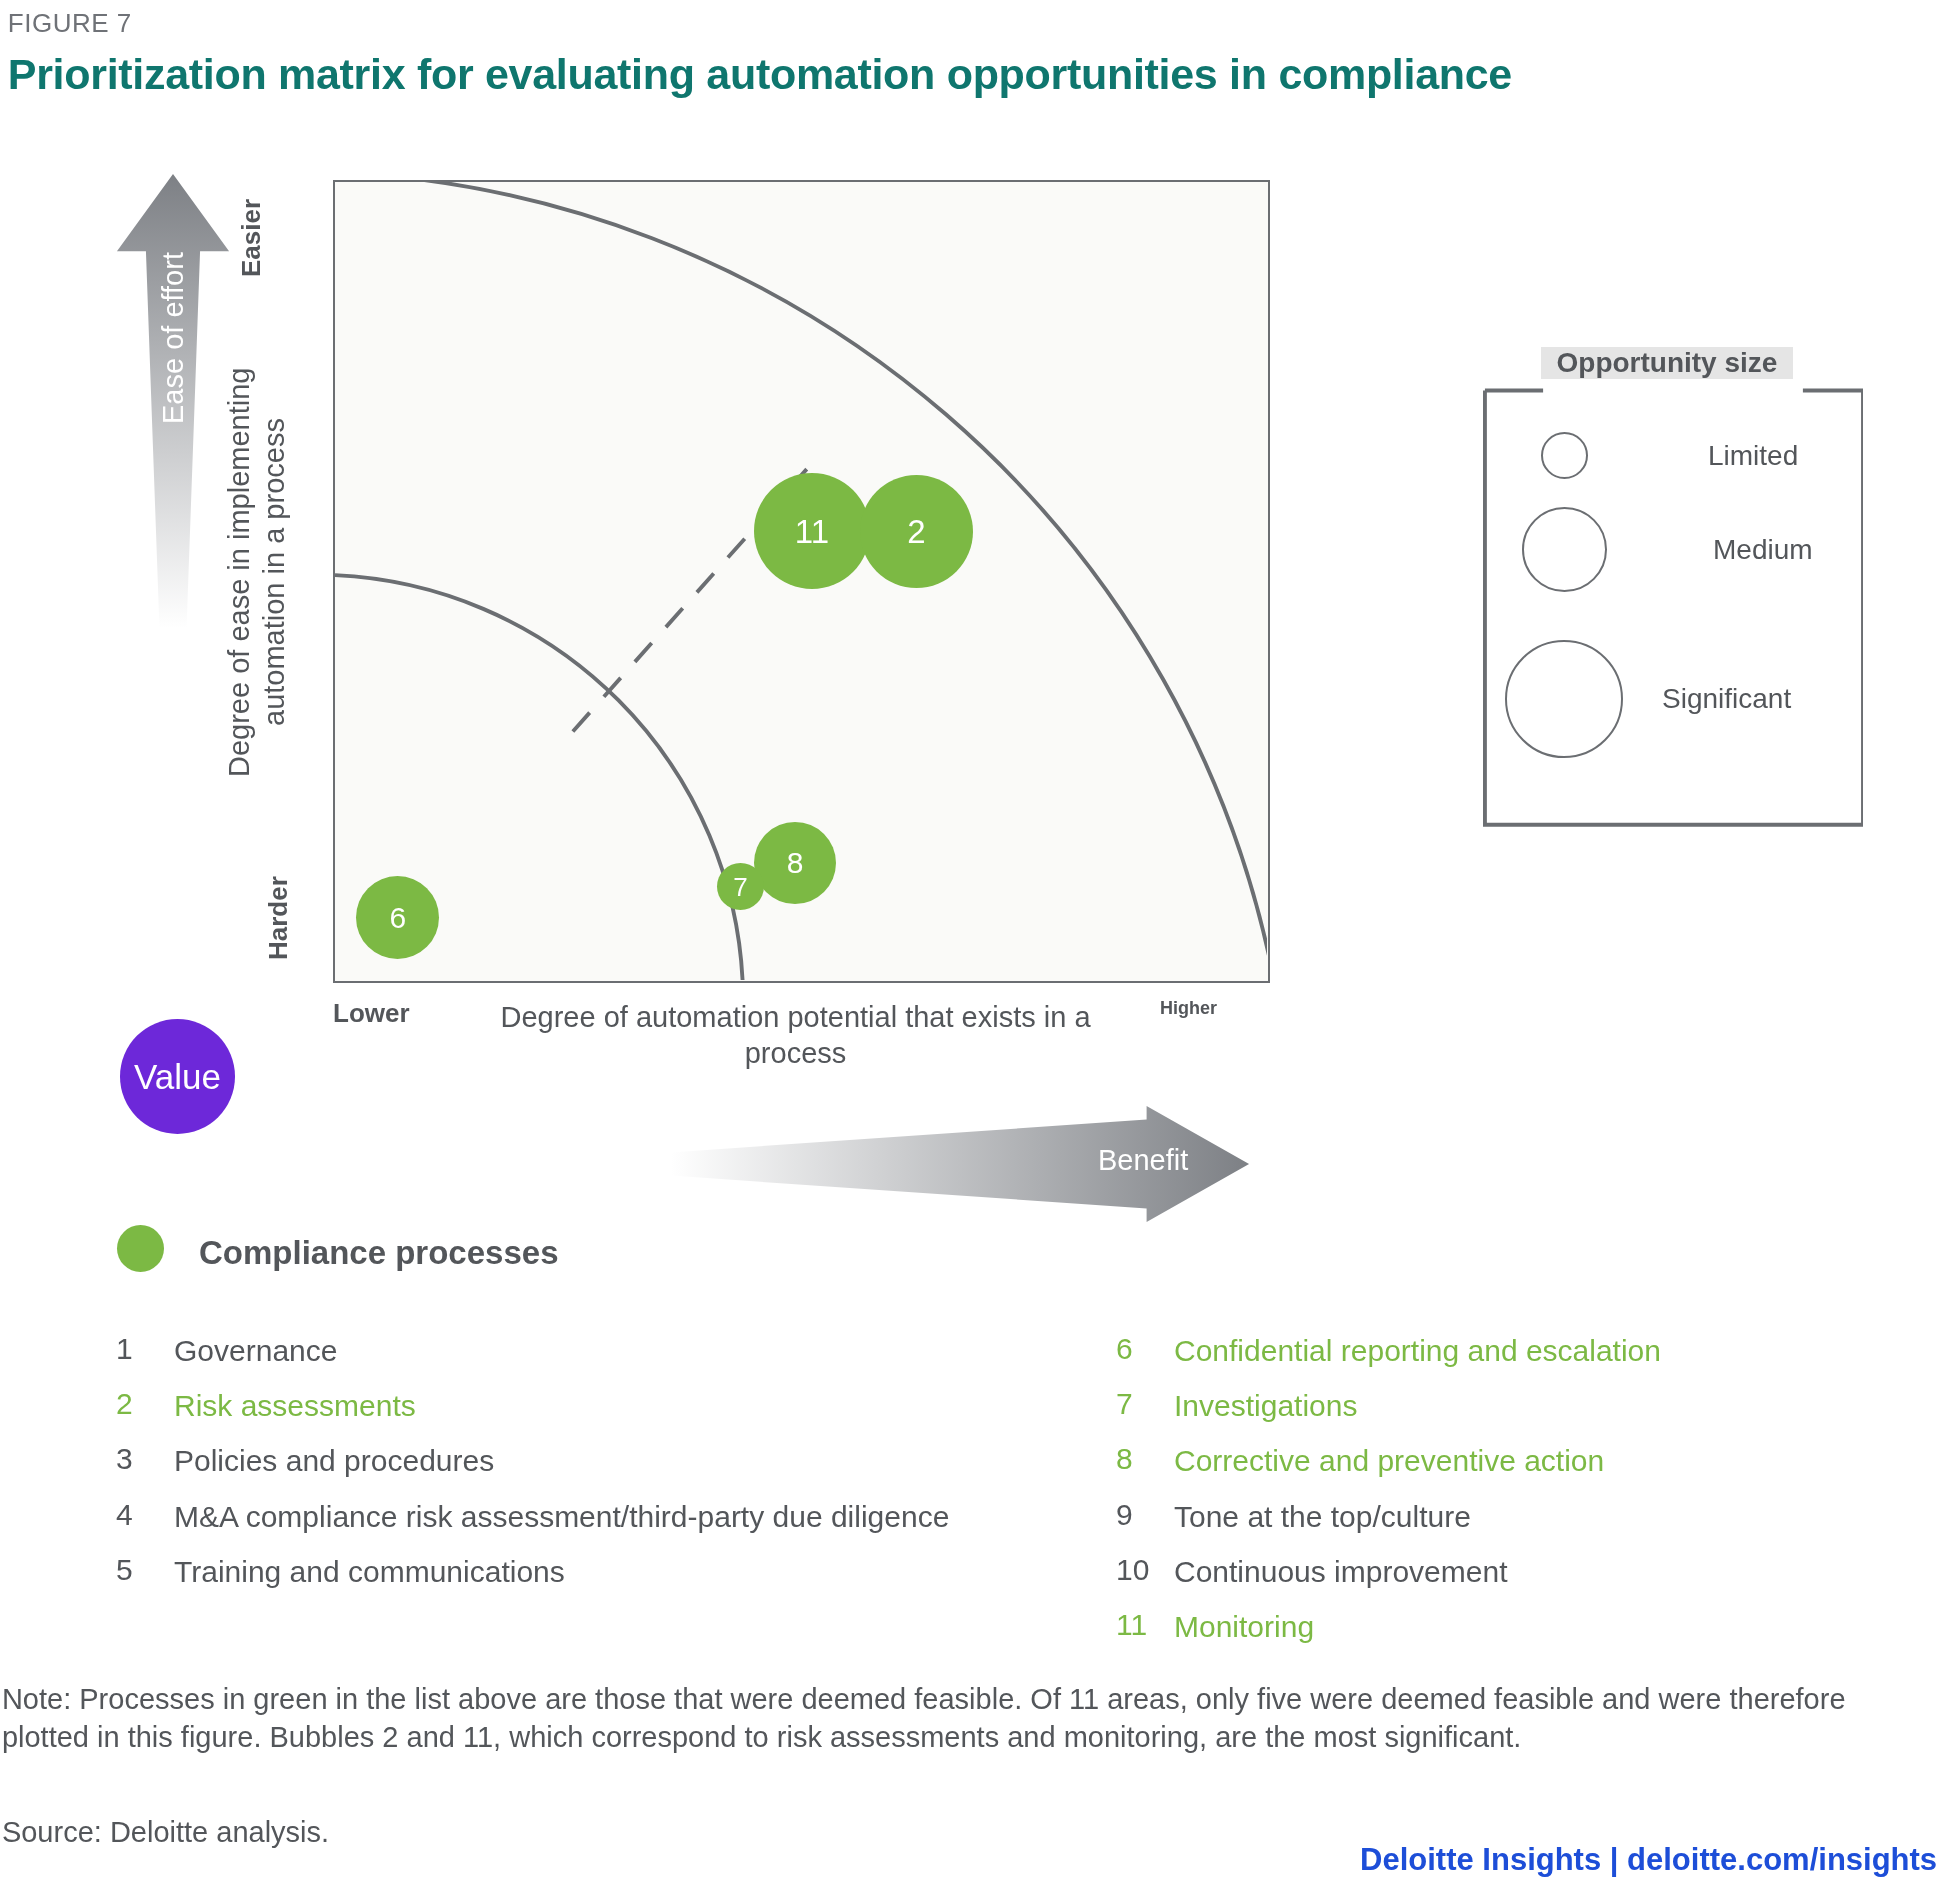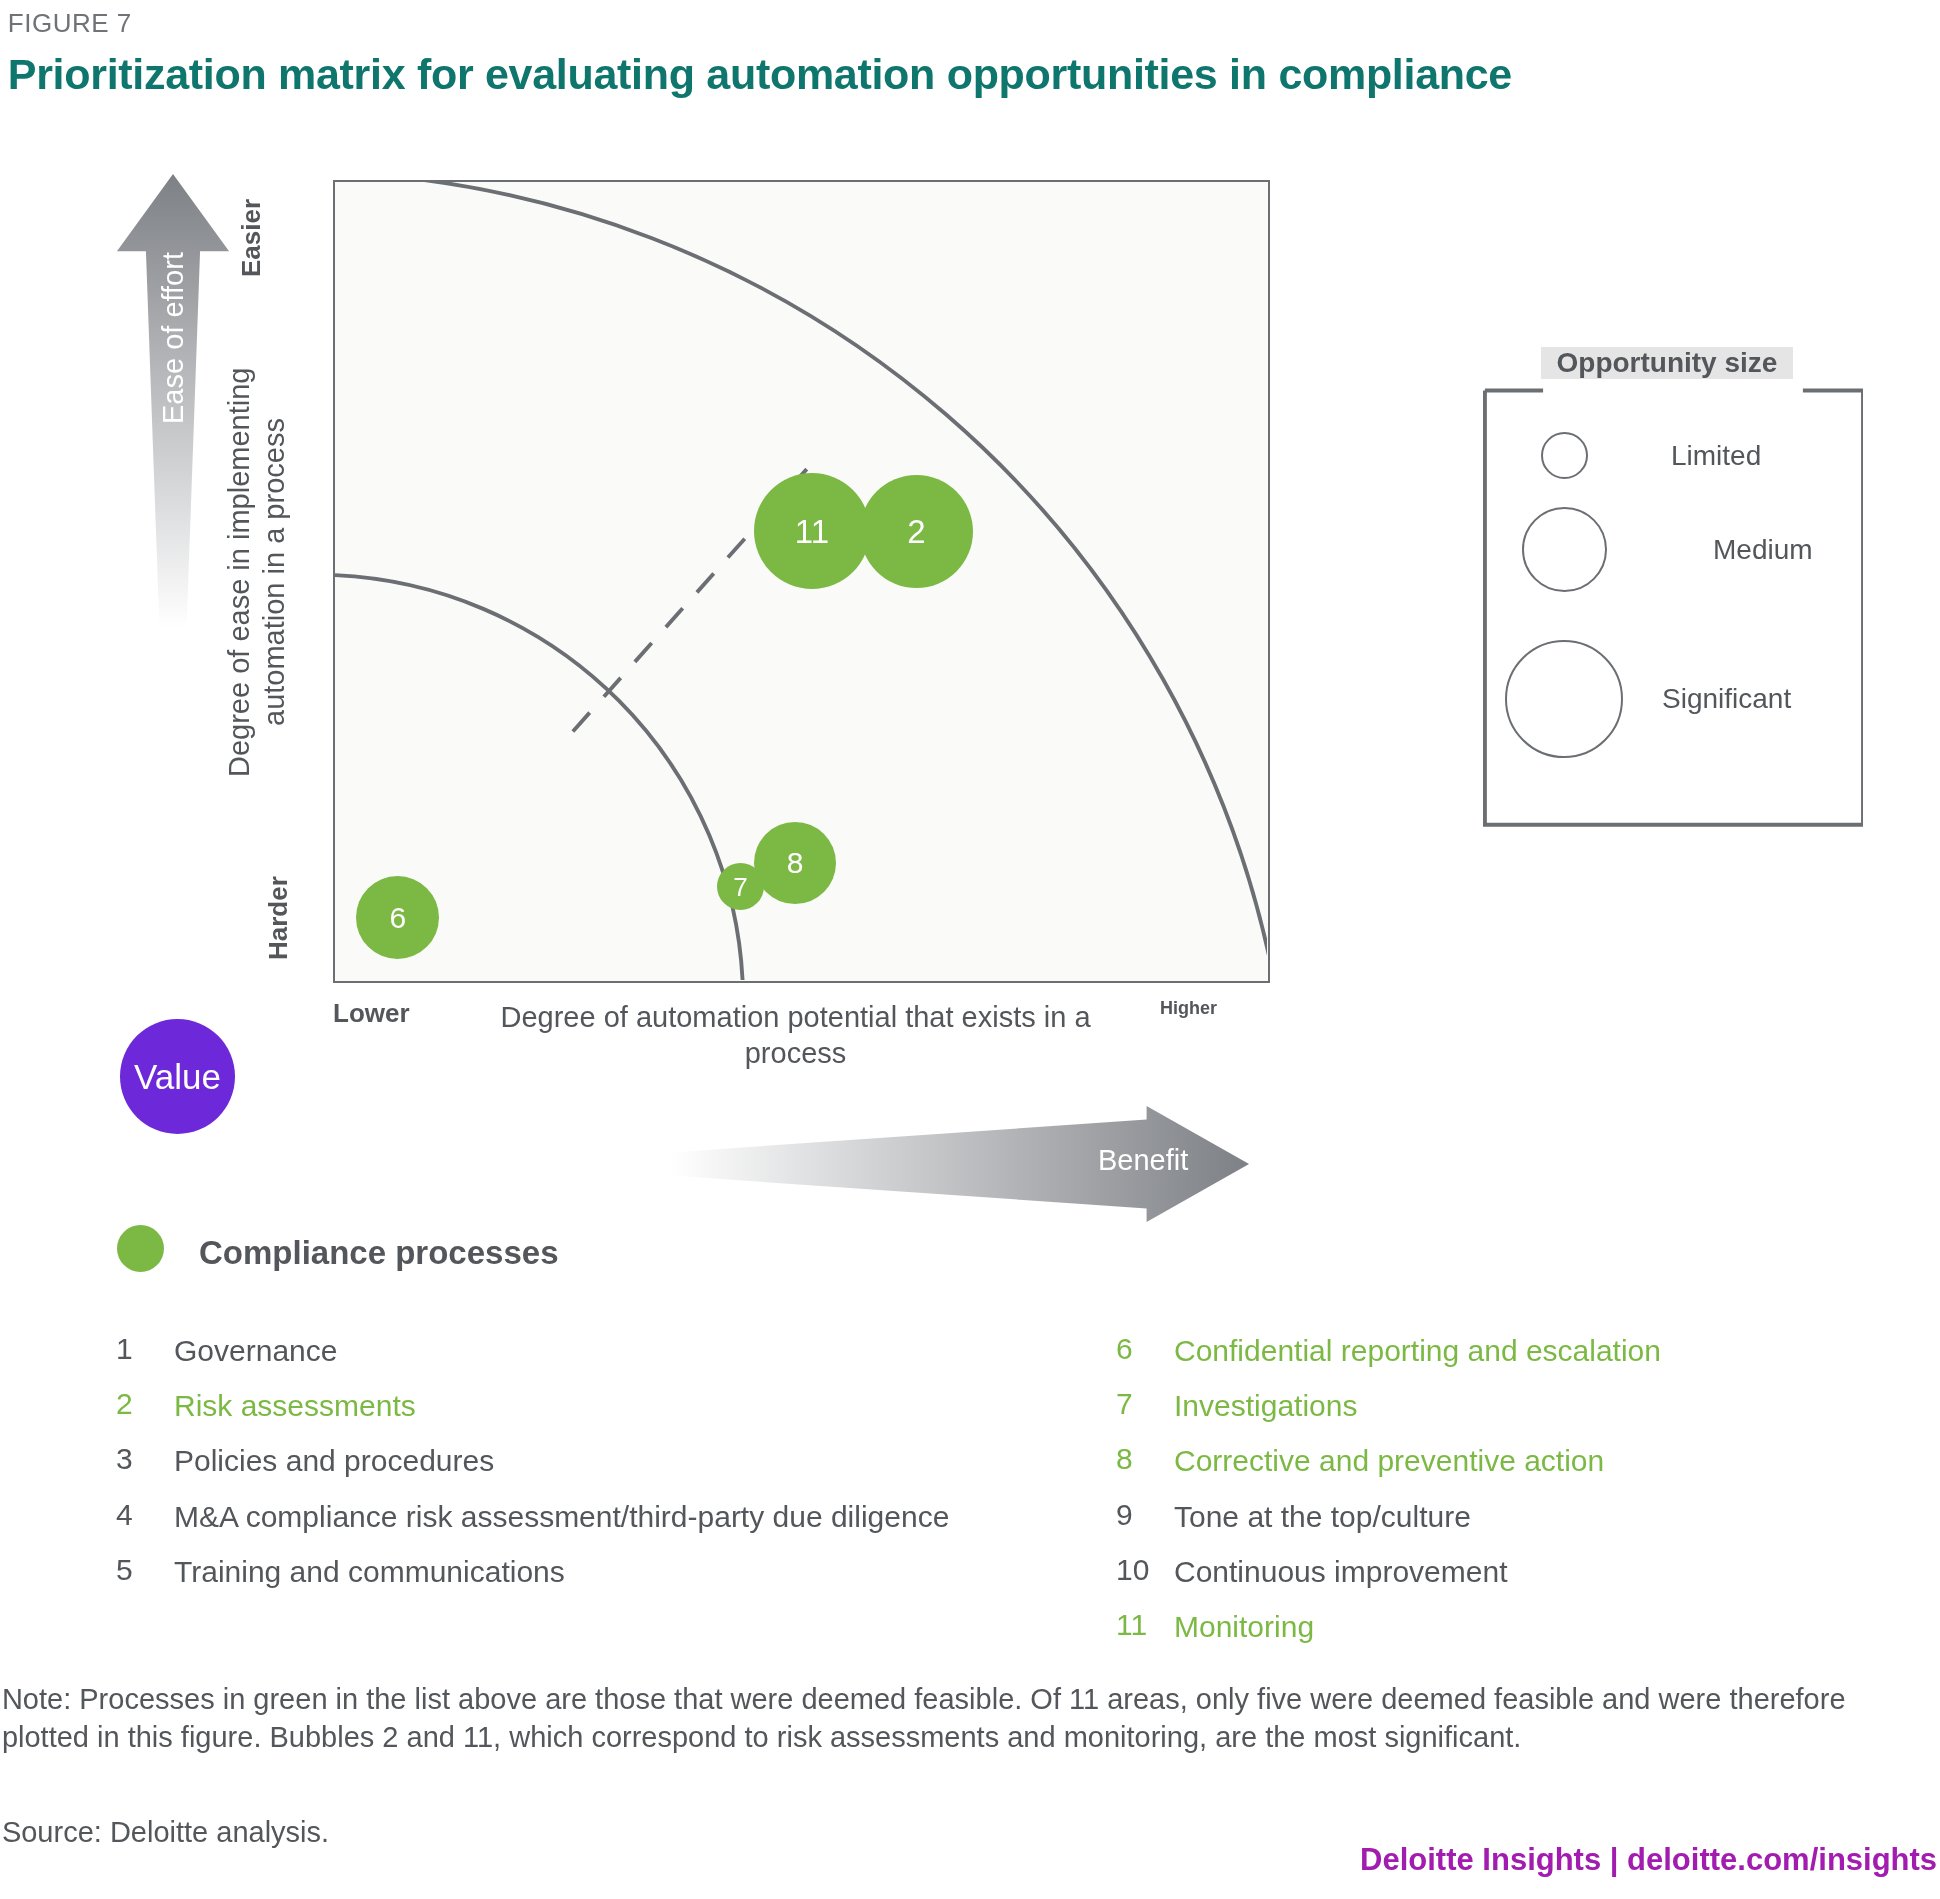--- a/index.html
+++ b/index.html
@@ -108,21 +108,21 @@
   .op-title {
     position: absolute; left: 1541px; top: 347px;
     background: #e5e5e5; padding: 0 15.5px;
     font-size: 28px; font-weight: 700; color: #53565a;
   }
   .op-row { position: absolute; display: flex; align-items: center; }
   .op-circle { border: 2.9px solid #6b6e72; border-radius: 50%; background: #ffffff; }
   .op-text { font-size: 28px; color: #53565a; }
   .op-r1 { left: 1541px; top: 432px; }
   .op-r1 .op-circle { width: 47px; height: 47px; }
-  .op-r1 .op-text { margin-left: 83px; }
+  .op-r1 .op-text { margin-left: 120px; }
   .op-r2 { left: 1522px; top: 507px; gap: 42px; }
   .op-r2 .op-circle { width: 85px; height: 85px; }
   .op-r2 .op-text { margin-left: 64px; }
   .op-r3 { left: 1505px; top: 640px; }
   .op-r3 .op-circle { width: 118px; height: 118px; }
   .op-r3 .op-text { margin-left: 39px; }
 
   
   .cp-header { position: absolute; left: 117px; top: 1225px; display: flex; align-items: flex-end; }
   .cp-dot { width: 47px; height: 47px; border-radius: 50%; background: #7cb944; }
@@ -140,21 +140,21 @@
   .note {
     position: absolute; left: 1.9px; top: 1680px; width: 1931px;
     font-size: 29px; line-height: 1.32; color: #53565a;
   }
   .source {
     position: absolute; left: 1.9px; top: 1816px;
     font-size: 29px; color: #53565a;
   }
   .brand {
     position: absolute; right: 3.9px; top: 1842px;
-    font-size: 31px; font-weight: 700; color: #a21caf;
+    font-size: 31px; font-weight: 700; color: #1d4ed8;
     text-align: right;
   }
 </style>
 </head>
 <body>
 
 <div id="root">
 
   <div class="fig-label">FIGURE 7</div>
   <div class="fig-title">Prioritization matrix for evaluating automation opportunities in compliance</div>

